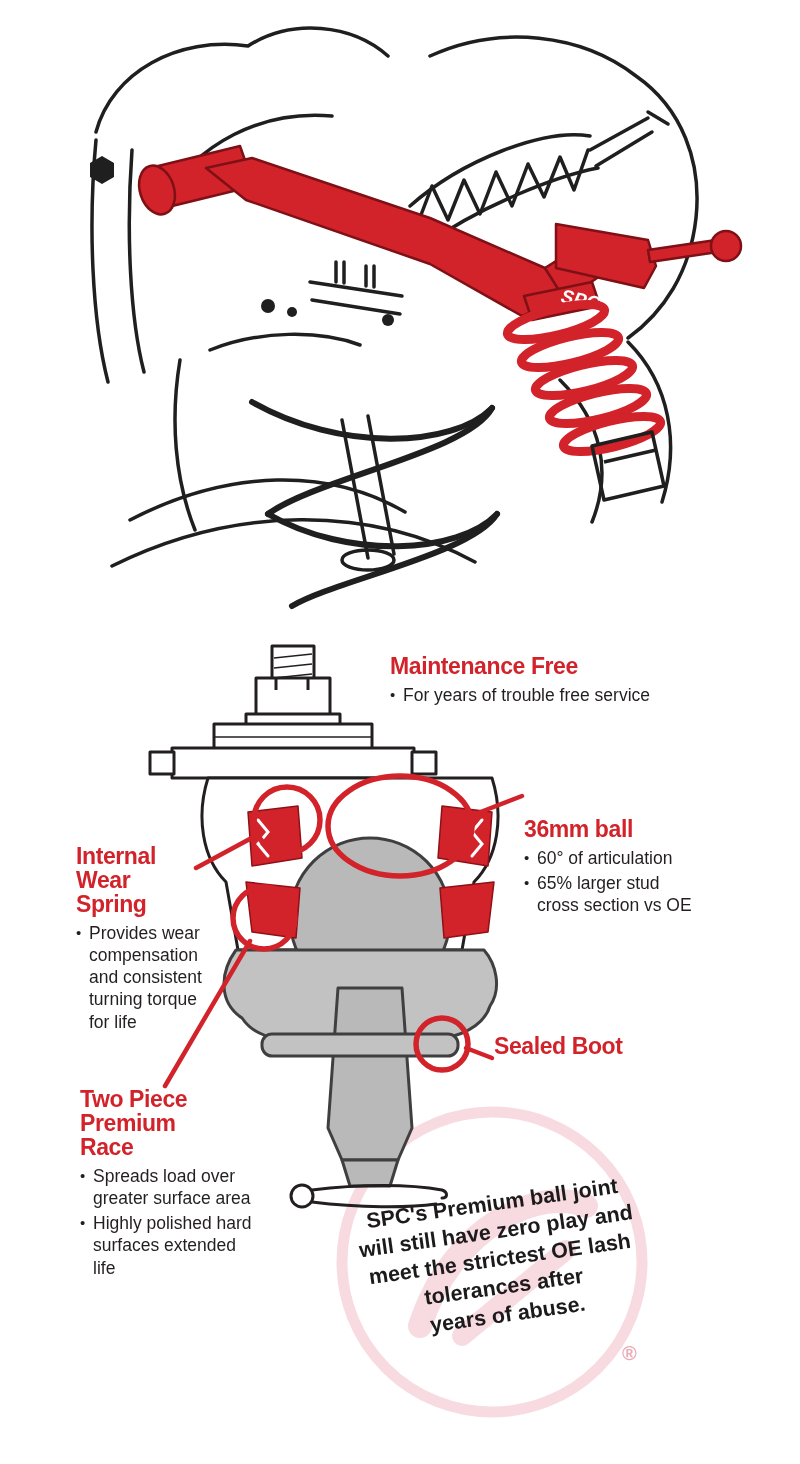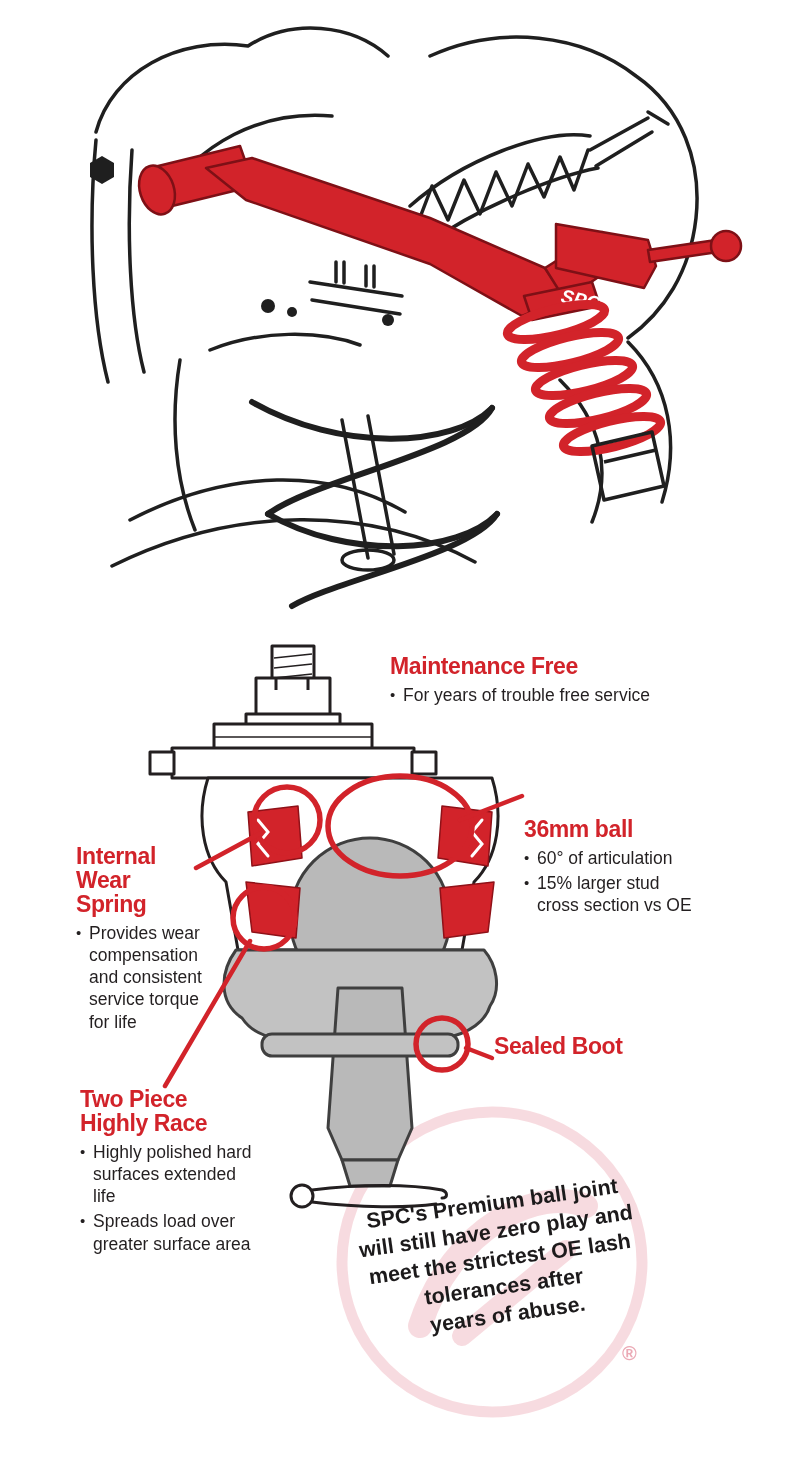--- a/index.html
+++ b/index.html
@@ -203,40 +203,40 @@
       <h2>Maintenance Free</h2>
       <ul>
         <li>For years of trouble free service</li>
       </ul>
     </div>
 
     <div class="callout co-ball36">
       <h2>36mm ball</h2>
       <ul>
         <li>60° of articulation</li>
-        <li>15% larger stud cross section vs OE</li>
+        <li>65% larger stud cross section vs OE</li>
       </ul>
     </div>
 
     <div class="callout co-iws">
       <h2>Internal Wear Spring</h2>
       <ul>
-        <li>Provides wear compensation and consistent service torque for life</li>
+        <li>Provides wear compensation and consistent turning torque for life</li>
       </ul>
     </div>
 
     <div class="callout co-sealed">
       <h2>Sealed Boot</h2>
     </div>
 
     <div class="callout co-two">
-      <h2>Two Piece Highly Race</h2>
-      <ul>
+      <h2>Two Piece Premium Race</h2>
+      <ul>
+        <li>Spreads load over greater surface area</li>
         <li>Highly polished hard surfaces extended life</li>
-        <li>Spreads load over greater surface area</li>
       </ul>
     </div>
 
     <div class="tagline">
       <span>SPC's Premium ball joint</span>
       <span>will still have zero play and</span>
       <span>meet the strictest OE lash</span>
       <span>tolerances after</span>
       <span>years of abuse.</span>
     </div>

